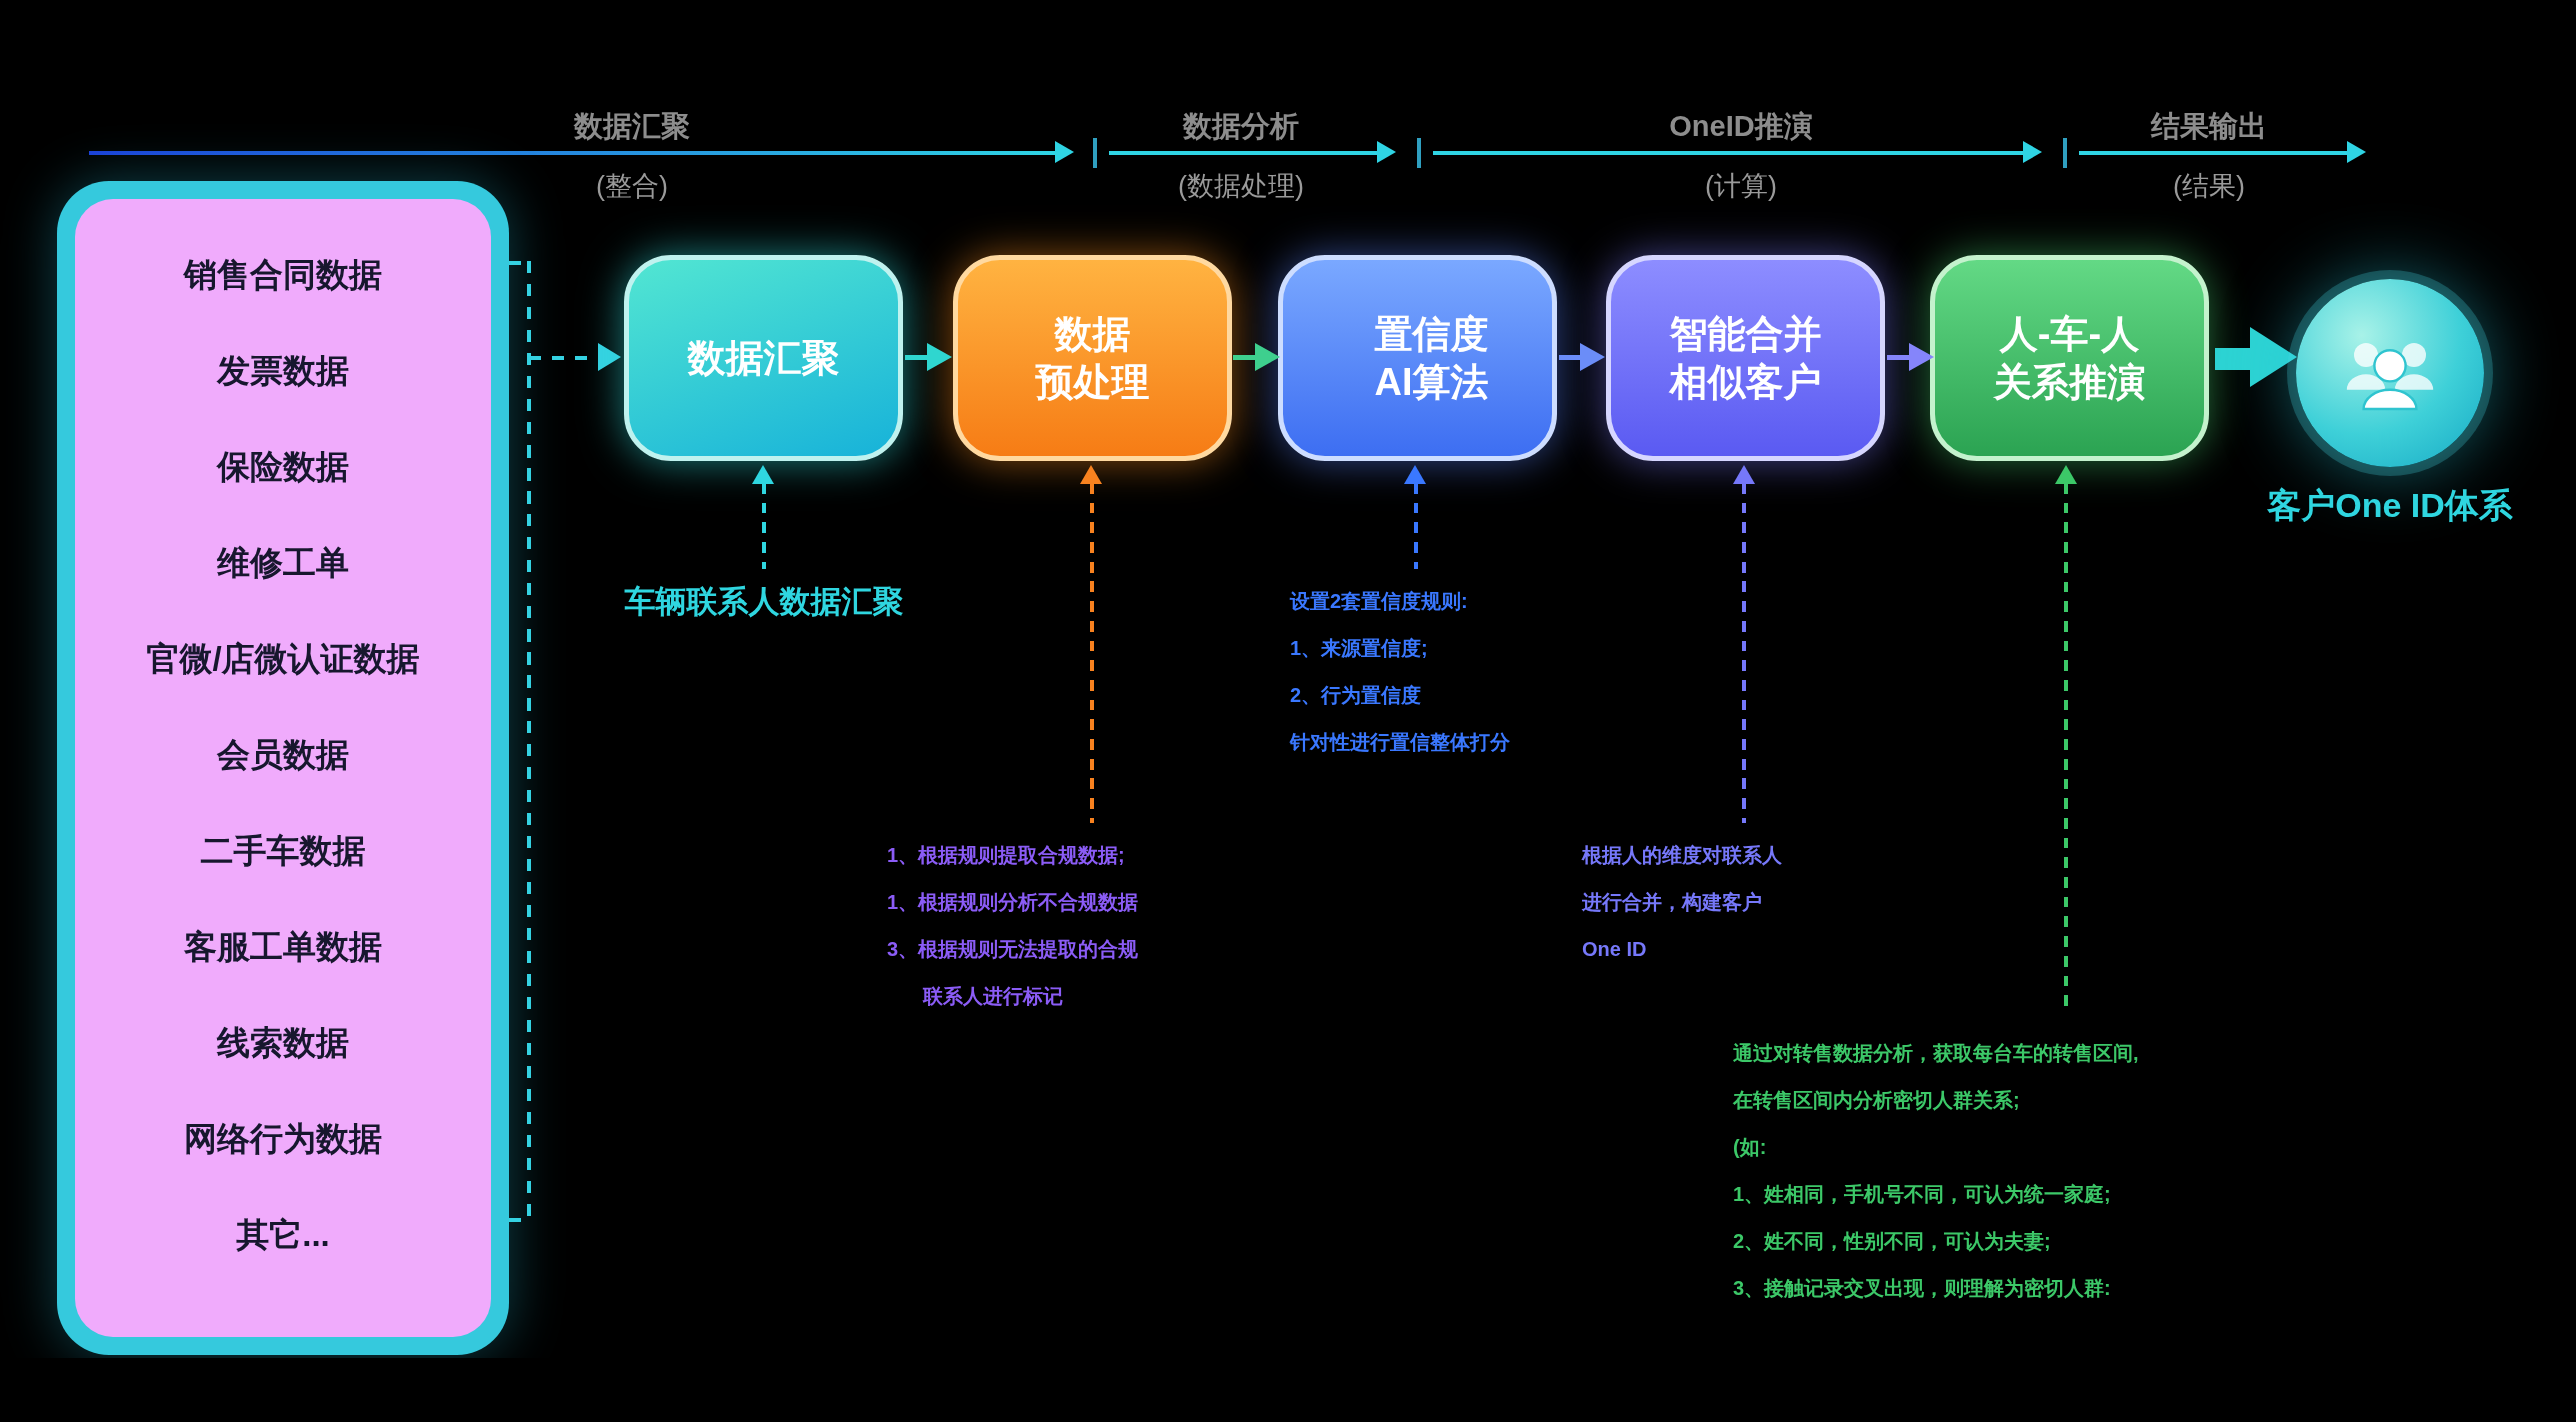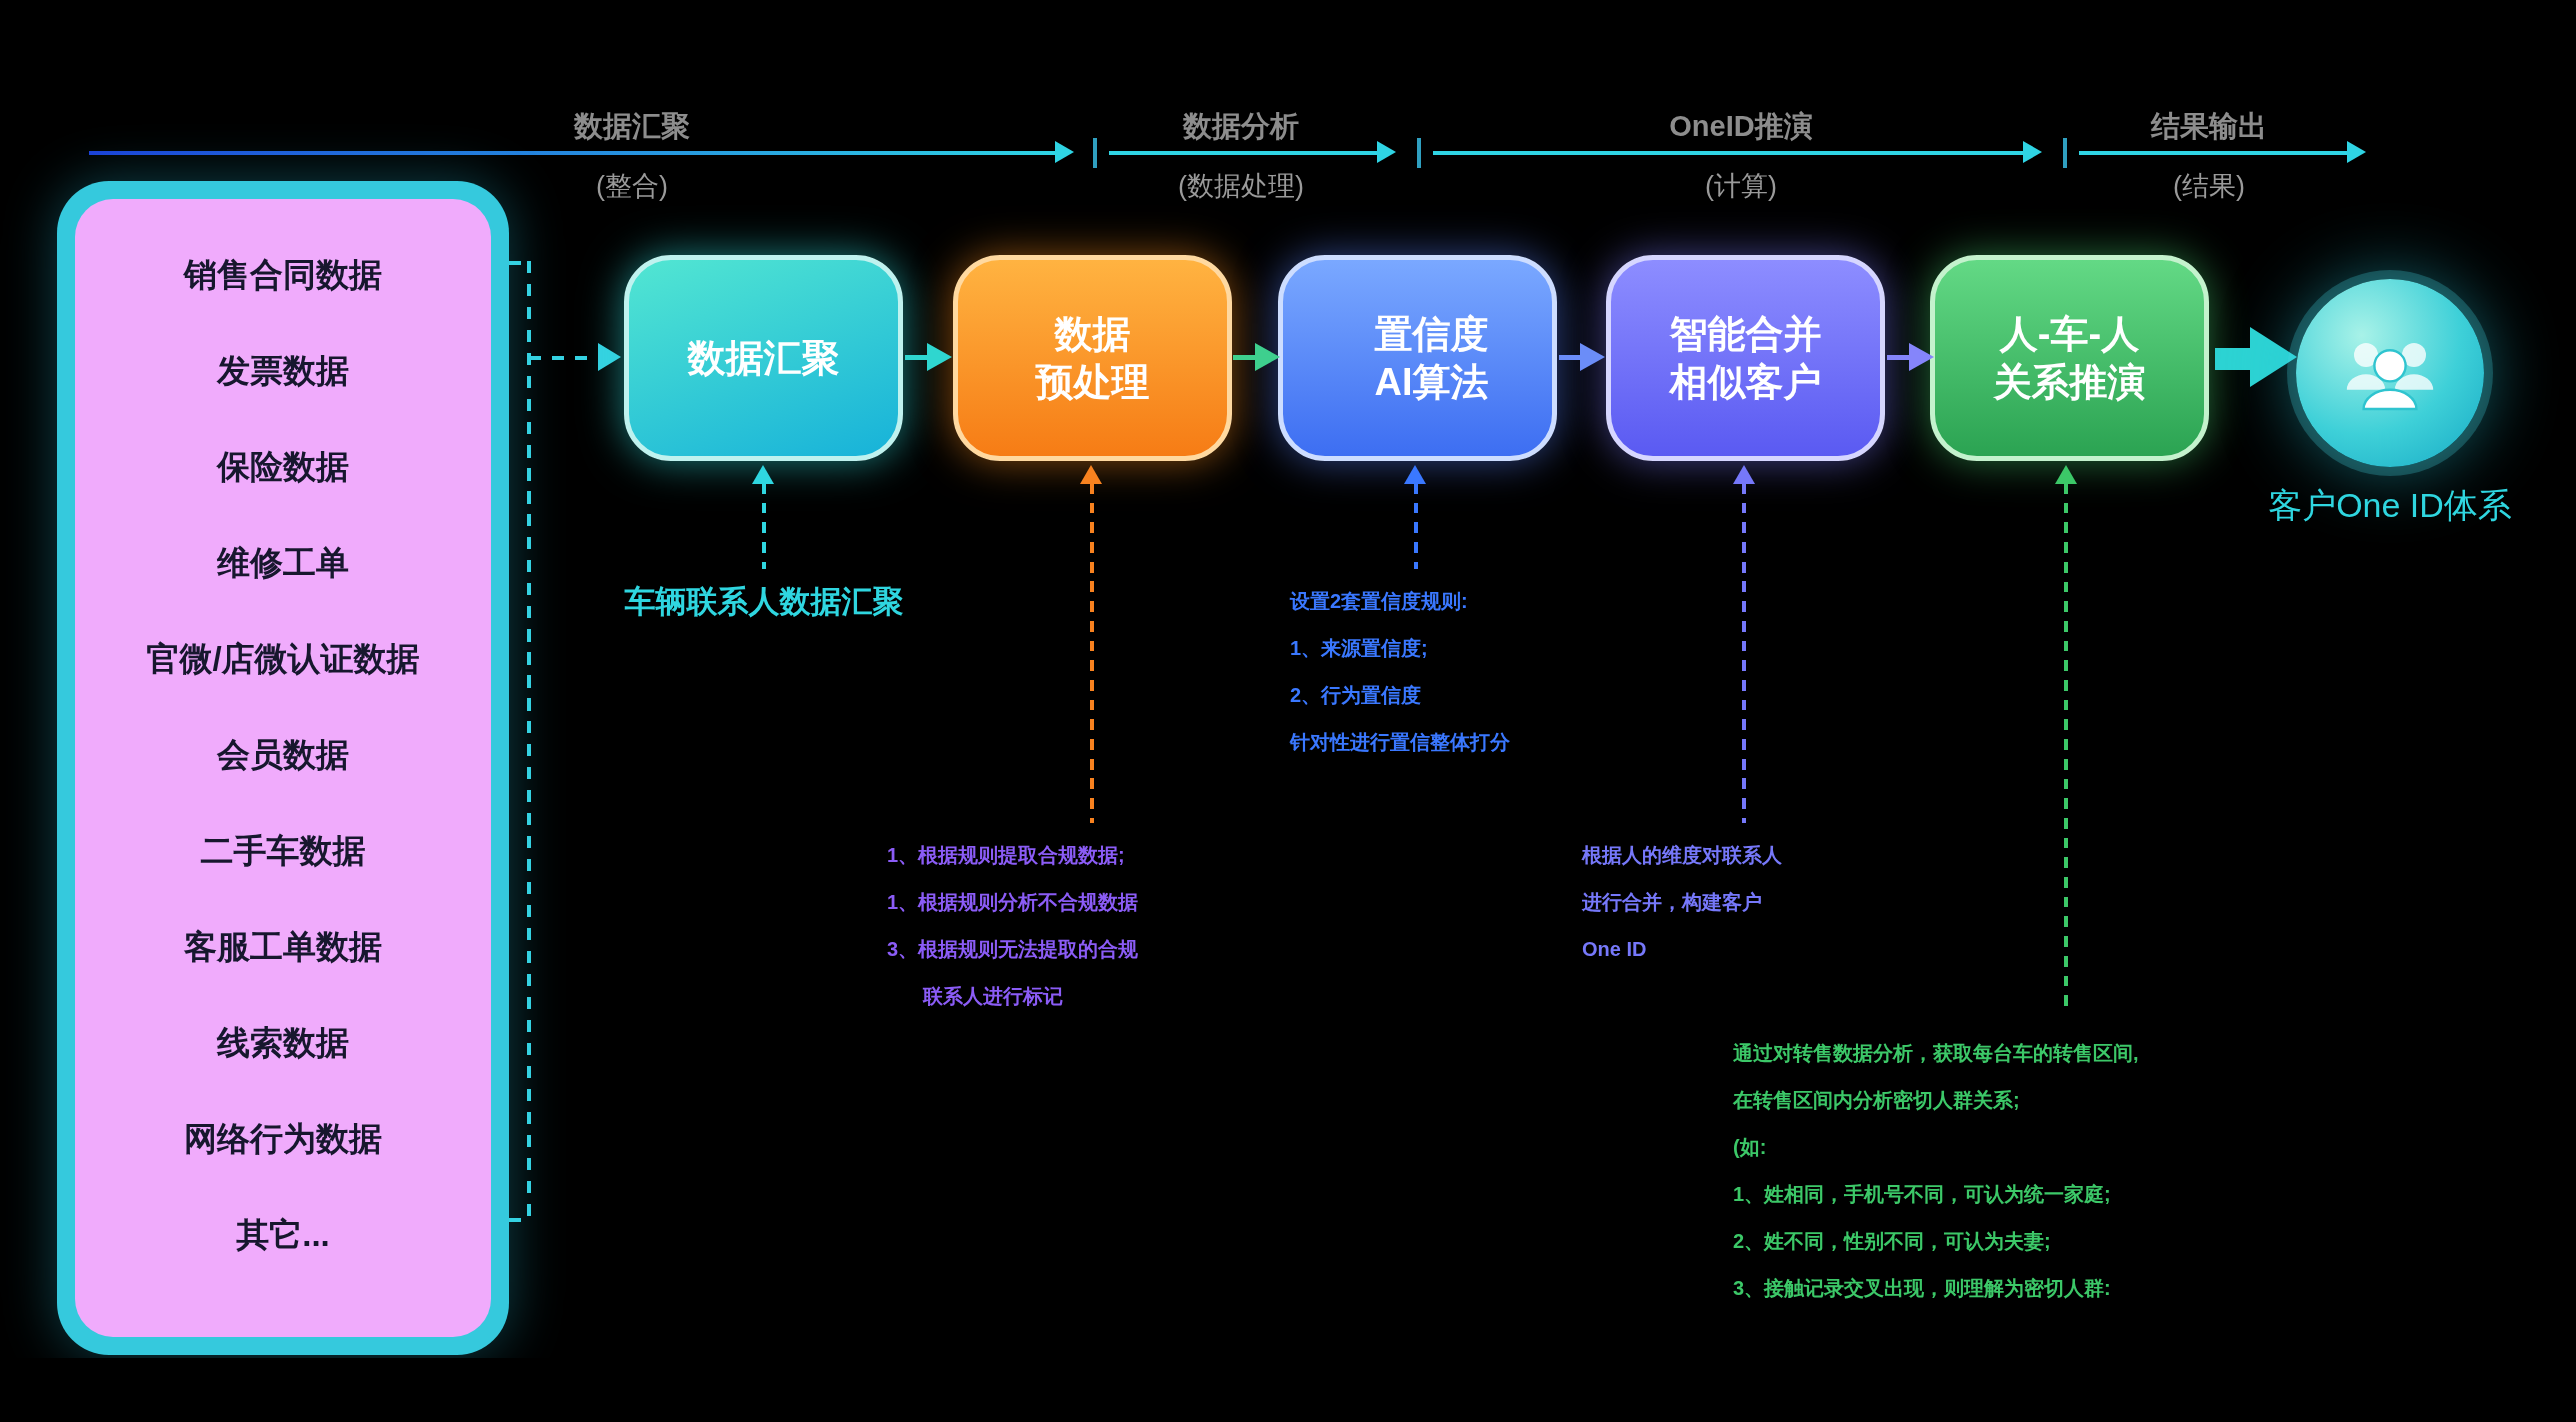--- a/index.html
+++ b/index.html
@@ -77,21 +77,21 @@
     border-top:30px solid transparent; border-bottom:30px solid transparent;
     border-left:47px solid #2dd3d3; }
 
   
   .result-circle { position:absolute; left:2296px; top:279px; width:188px; height:188px;
     border-radius:50%;
     background:radial-gradient(circle at 35% 30%, #a8f2e8, #3ed0d8 55%, #15a8c4);
     box-shadow:0 0 0 9px rgba(70,220,230,.25), 0 0 72px rgba(40,200,220,.55);
     display:flex; align-items:center; justify-content:center; }
   .result-label { position:absolute; left:2390px; top:483px; transform:translateX(-50%);
-    color:#2fd6e0; font-size:34px; font-weight:400; white-space:nowrap; }
+    color:#2fd6e0; font-size:34px; font-weight:700; white-space:nowrap; }
 
   
   .up-tri { position:absolute; width:0; height:0;
     border-left:11.6px solid transparent; border-right:11.6px solid transparent; }
   .agg-line { left:762px; top:483px; height:86px;
     background:repeating-linear-gradient(180deg,#2fd6e0 0 10.7px,transparent 10.7px 19.7px); }
   .agg-tri { left:752px; top:465px; border-bottom:19.7px solid #2fd6e0; }
   .conf-line { left:1414px; top:483px; height:86px;
     background:repeating-linear-gradient(180deg,#3a78ff 0 10.7px,transparent 10.7px 19.7px); }
   .conf-tri { left:1404px; top:465px; border-bottom:19.7px solid #3a78ff; }

